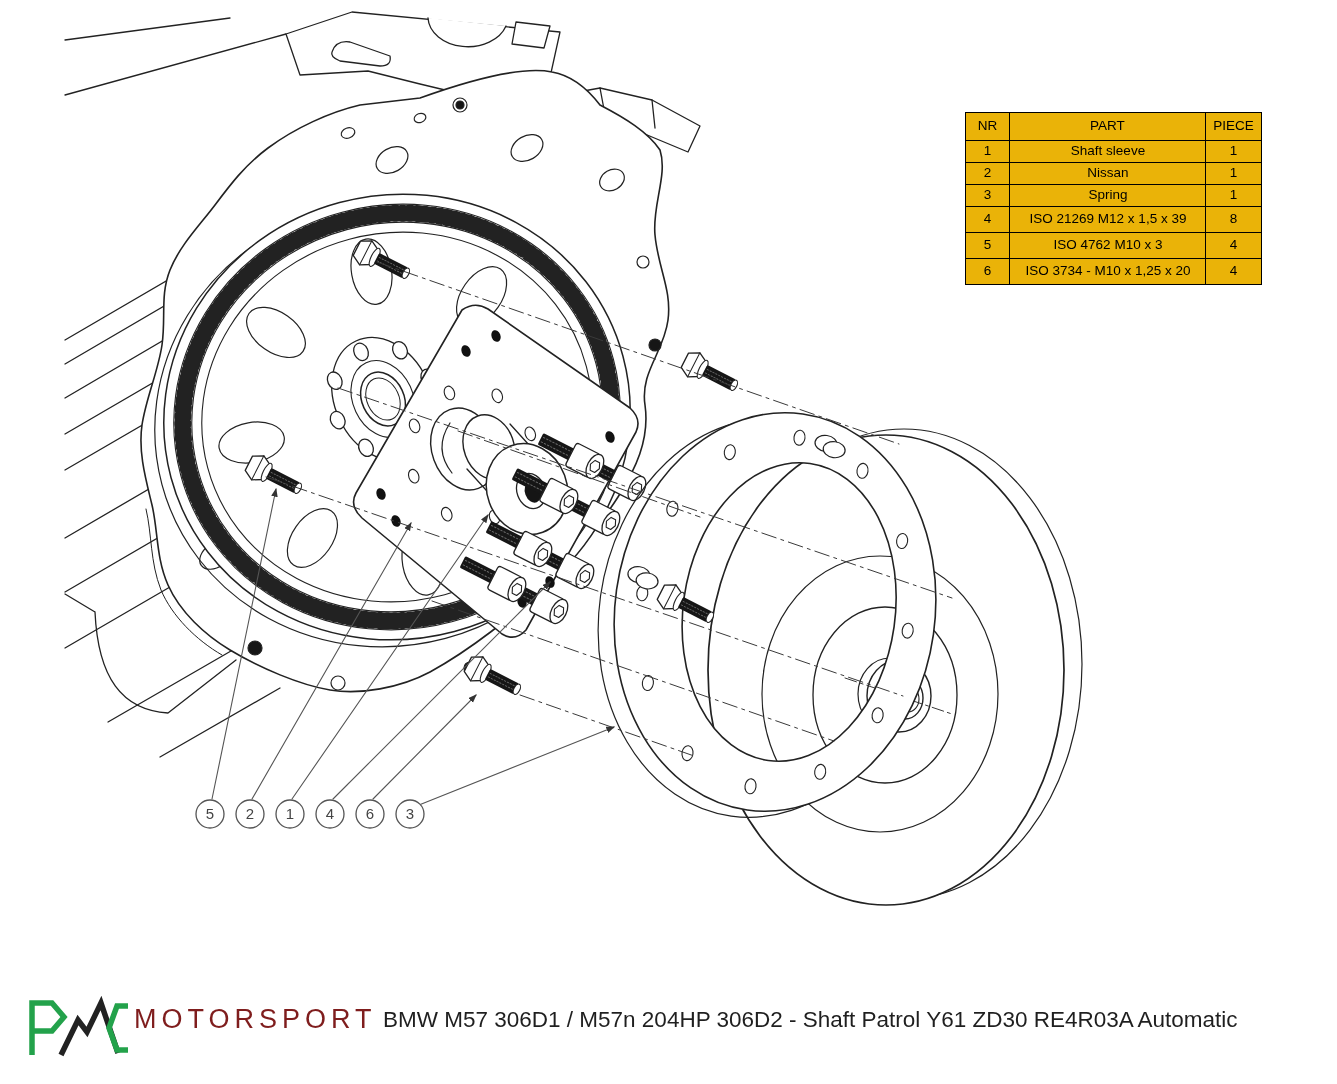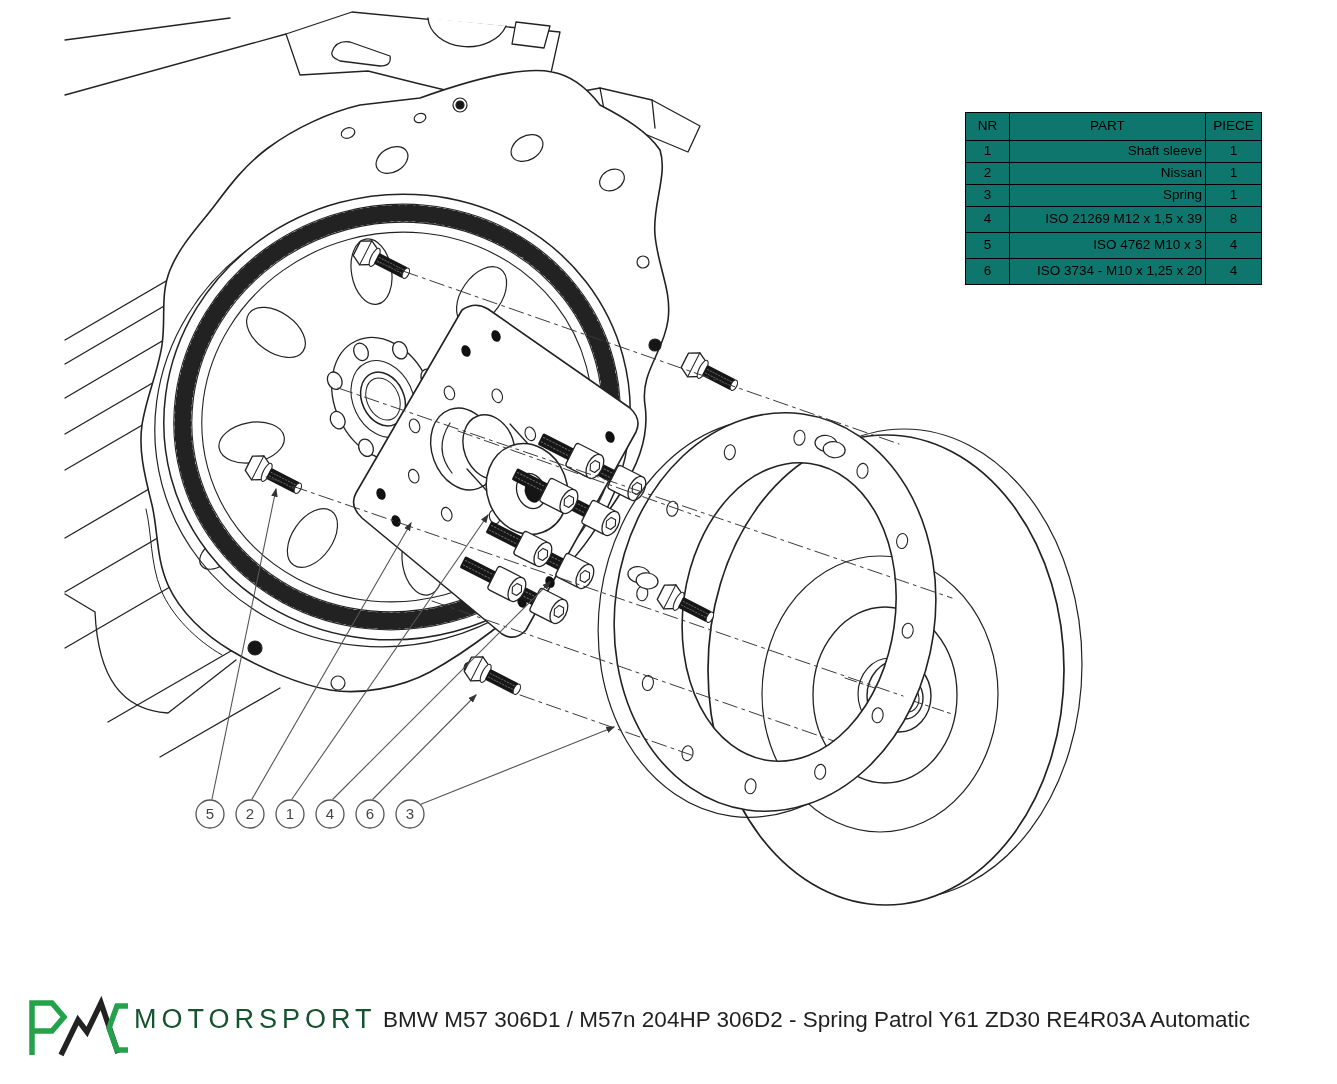--- a/index.html
+++ b/index.html
@@ -2,33 +2,33 @@
 <html><head>
 <meta charset="utf-8">
 <style>
   html,body{margin:0;padding:0;background:#fff;}
   .canvas{position:relative;width:1337px;height:1084px;background:#ffffff;overflow:hidden;
           font-family:"Liberation Sans",sans-serif;color:#1d1d1d;}
   svg text{font-family:"Liberation Sans",sans-serif;}
 
   
   .parts-table{position:absolute;left:965px;top:112px;border-collapse:collapse;
-               font-size:13.5px;color:#000;background:#0f766e;}
+               font-size:13.5px;color:#000;background:#eab308;}
   .parts-table td,.parts-table th{border:1px solid #000;font-weight:400;padding:0 3px;
                line-height:1.05;white-space:nowrap;}
   .parts-table th{height:27px;text-align:center;}
   .parts-table td{height:21px;text-align:center;}
-  .parts-table td.part{text-align:right;padding-left:4px;min-width:188px;}
+  .parts-table td.part{text-align:center;padding-left:4px;min-width:188px;}
   .parts-table tr.tall td{height:25px;}
   .col-nr{width:44px;} .col-part{width:192px;} .col-piece{width:56px;}
 
   
   .logo-mark{position:absolute;left:28px;top:993px;}
   .brand-text{position:absolute;left:134px;top:1004px;font-size:27px;letter-spacing:5px;
-              color:#14532d;white-space:nowrap;}
+              color:#7f1d1d;white-space:nowrap;}
   .drawing-title{position:absolute;left:383px;top:1007px;font-size:22.5px;color:#1f1f1f;
               letter-spacing:0px;white-space:nowrap;}
 </style>
 </head>
 <body>
 
 <div class="canvas">
 
   
   <svg width="1337" height="1084" viewBox="0 0 1337 1084" fill="none" stroke-linejoin="round" stroke-linecap="round">
@@ -335,15 +335,15 @@
     </tbody>
   </table>
 
   
   <svg class="logo-mark" width="100" height="66" viewBox="0 0 100 66" fill="none" stroke-linejoin="miter" stroke-linecap="butt">
     <path d="M4,62 L4,10 L24,10 L36,24 L24,38 L4,38" stroke="#23a24b" stroke-width="5.5"></path>
     <path d="M33,62 L50,27 L59,39 L73,10 L90,60" stroke="#222" stroke-width="5.5"></path>
     <path d="M100,13 L89,13 L81,35 L89,57 L100,57" stroke="#23a24b" stroke-width="5.5"></path>
   </svg>
   <div class="brand-text">MOTORSPORT</div>
-  <div class="drawing-title">BMW M57 306D1 / M57n 204HP 306D2 - Spring Patrol Y61 ZD30 RE4R03A Automatic</div>
+  <div class="drawing-title">BMW M57 306D1 / M57n 204HP 306D2 - Shaft Patrol Y61 ZD30 RE4R03A Automatic</div>
 
 </div>
 
 </body></html>

